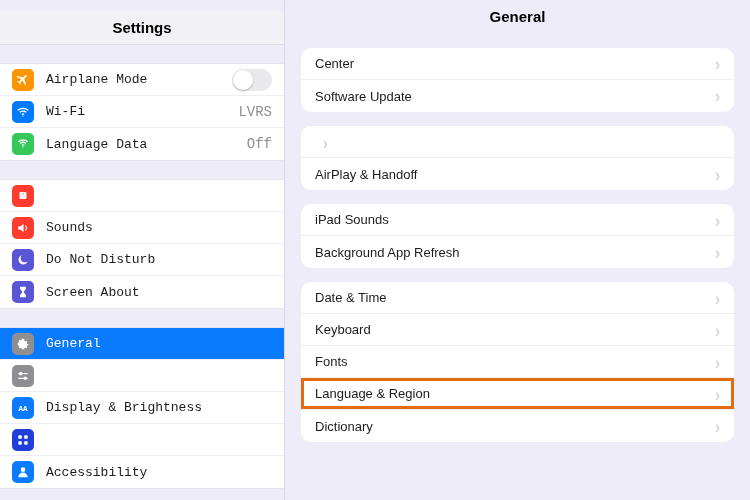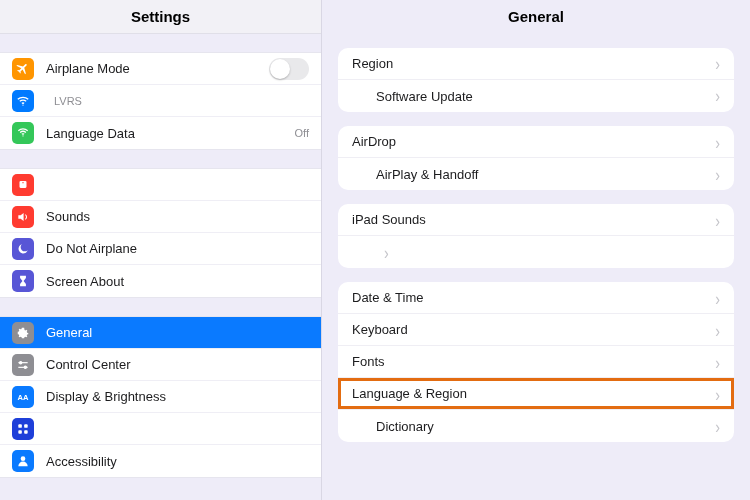--- a/index.html
+++ b/index.html
@@ -1,53 +1,53 @@
 <!DOCTYPE html>
 <html><head>
 <meta charset="utf-8">
 <style>
   * { box-sizing: border-box; margin: 0; padding: 0; }
   html, body { width: 750px; height: 500px; overflow: hidden; font-family: -apple-system, "Helvetica Neue", Arial, sans-serif; }
   body { display: flex; background: #eeecf8; }
-  .sidebar { width: 322px; height: 500px; border-right: 1px solid #d9d7e4; background:#eeecf8; display:flex; flex-direction:column; }
+  .sidebar { width: 285px; height: 500px; border-right: 1px solid #d9d7e4; background:#eeecf8; display:flex; flex-direction:column;justify-content:center; }
   .detail  { flex: 1; height: 500px; background:#eeecf8; display:flex; flex-direction:column; overflow-y:auto;}
   .titlebar { height: 34px; text-align:center; font-weight:600; font-size:15px; line-height:34px; background:#f2f1f6; border-bottom:1px solid #e0dfe8;}
   .detail .titlebar { background:transparent; border-bottom:none; font-weight:600;}
   .spacer { height: 18px; }
   .group { background:#fff; border-top:1px solid #e6e5ee; border-bottom:1px solid #e6e5ee; }
   .row {
     display:flex; align-items:center; height:32px; padding:0 12px;
-    border-bottom:1px solid #efeef5; font-size:13px; color:#1c1c1e; position:relative;
+    border-bottom:1px solid #efeef5; font-size:13px; color:#1c1c1e; position:relative;font-family:Liberation Mono, monospace;
   }
   .row:last-child { border-bottom:none; }
   .row.selected { background:#0a7aff; color:#fff; }
   .icon {
     width:22px; height:22px; border-radius:5px; margin-right:12px;
     display:flex; align-items:center; justify-content:center; flex-shrink:0;
     color:#0f172a; font-size:12px;
   }
   .icon svg { width:14px; height:14px; display:block; }
   .label { flex:1; white-space:nowrap; overflow:hidden; text-overflow:ellipsis;}
-  .value { color:#8e8e93; font-size:11px; margin-left:8px;}
+  .value { color:#8e8e93; font-size:14px; margin-left:8px;}
   .switch {
     width:40px; height:22px; border-radius:11px; background:#e9e9eb; position:relative; margin-left:8px;
   }
   .switch::after{
     content:""; position:absolute; width:20px; height:20px; border-radius:50%;
     background:#fff; top:1px; left:1px; box-shadow:0 1px 2px rgba(0,0,0,.25);
   }
   
   .dgroup {
     margin:8px 16px 14px; background:#fff; border-radius:10px; overflow:hidden;
   }
   .drow {
     display:flex; align-items:center; height:32px; padding:0 14px;
     border-bottom:1px solid #efeef4; font-size:13px; color:#1c1c1e; position:relative;
   }
-  .drow:last-child { border-bottom:none;margin-left:24px; }
+  .drow:last-child { border-bottom:none; }
   .drow .label { flex:1; }
   .chev { color:#c6c6cb; font-size:14px; margin-left:8px; transform:scaleY(1.3);}
   .highlight-box { position:absolute; inset:0; border:3px solid #e36c11; pointer-events:none;}
 </style>
 </head>
 <body>
 
 <div class="sidebar">
   <div class="titlebar">Settings</div>
   <div class="spacer"></div>
@@ -64,20 +64,21 @@
         </div>
         <div class="row">
           <div class="icon" style="background: rgb(0, 122, 255);">
             <svg viewBox="0 0 24 24" fill="none" stroke="white" stroke-width="2.2">
               <path d="M3 9a14 14 0 0118 0"></path>
               <path d="M6.5 12.5a9 9 0 0111 0"></path>
               <path d="M10 16a4 4 0 014 0"></path>
               <circle cx="12" cy="19" r="1.2" fill="white" stroke="none"></circle>
             </svg>
           </div>
+          <span class="label">Wi-Fi</span>
           <span class="value">LVRS</span>
         </div>
         <div class="row">
           <div class="icon" style="background: rgb(52, 199, 89);">
             <svg viewBox="0 0 24 24" fill="none" stroke="white" stroke-width="2.2">
               <path d="M4 8a12 12 0 0116 0"></path>
               <path d="M7 11a8 8 0 0110 0"></path>
               <path d="M10 14a4 4 0 014 0"></path>
               <circle cx="12" cy="17" r="1" fill="white" stroke="none"></circle>
             </svg>
@@ -104,21 +105,21 @@
             </svg>
           </div>
           <span class="label">Sounds</span>
         </div>
         <div class="row">
           <div class="icon" style="background: rgb(88, 86, 214);">
             <svg viewBox="0 0 24 24" fill="white">
               <path d="M20 14A8 8 0 1110 4a7 7 0 0010 10z"></path>
             </svg>
           </div>
-          <span class="label">Do Not Airplane</span>
+          <span class="label">Do Not Disturb</span>
         </div>
         <div class="row">
           <div class="icon" style="background: rgb(88, 86, 214);">
             <svg viewBox="0 0 24 24" fill="white">
               <path d="M7 3h10v4l-4 5 4 5v4H7v-4l4-5-4-5V3z"></path>
             </svg>
           </div>
           <span class="label">Screen About</span>
         </div>
       </div>
@@ -134,21 +135,20 @@
         </div>
         <div class="row">
           <div class="icon" style="background: rgb(142, 142, 147);">
             <svg viewBox="0 0 24 24" fill="none" stroke="white" stroke-width="2">
               <circle cx="8" cy="8" r="2" fill="white"></circle>
               <line x1="4" y1="8" x2="20" y2="8"></line>
               <circle cx="16" cy="16" r="2" fill="white"></circle>
               <line x1="4" y1="16" x2="20" y2="16"></line>
             </svg>
           </div>
-          <span class="label">Control Center</span>
         </div>
         <div class="row">
           <div class="icon" style="background: rgb(10, 122, 255);">
             <svg viewBox="0 0 24 24">
               <text x="12" y="17" font-size="13" font-weight="700" text-anchor="middle" fill="white">AA</text>
             </svg>
           </div>
           <span class="label">Display &amp; Brightness</span>
         </div>
         <div class="row">
@@ -172,44 +172,44 @@
         </div>
       </div>
     </div>
 </div>
 
 <div class="detail">
   <div class="titlebar">General</div>
   <div id="detail-groups">
       <div class="dgroup" style="margin-top: 14px;">
         <div class="drow">
-          <span class="label">Region</span>
+          <span class="label">Center</span>
           <span class="chev">›</span>
         </div>
         <div class="drow">
           <span class="label">Software Update</span>
           <span class="chev">›</span>
         </div>
       </div>
       <div class="dgroup">
         <div class="drow">
-          <span class="label">AirDrop</span>
           <span class="chev">›</span>
         </div>
         <div class="drow">
           <span class="label">AirPlay &amp; Handoff</span>
           <span class="chev">›</span>
         </div>
       </div>
       <div class="dgroup">
         <div class="drow">
           <span class="label">iPad Sounds</span>
           <span class="chev">›</span>
         </div>
         <div class="drow">
+          <span class="label">Background App Refresh</span>
           <span class="chev">›</span>
         </div>
       </div>
       <div class="dgroup">
         <div class="drow">
           <span class="label">Date &amp; Time</span>
           <span class="chev">›</span>
         </div>
         <div class="drow">
           <span class="label">Keyboard</span>

